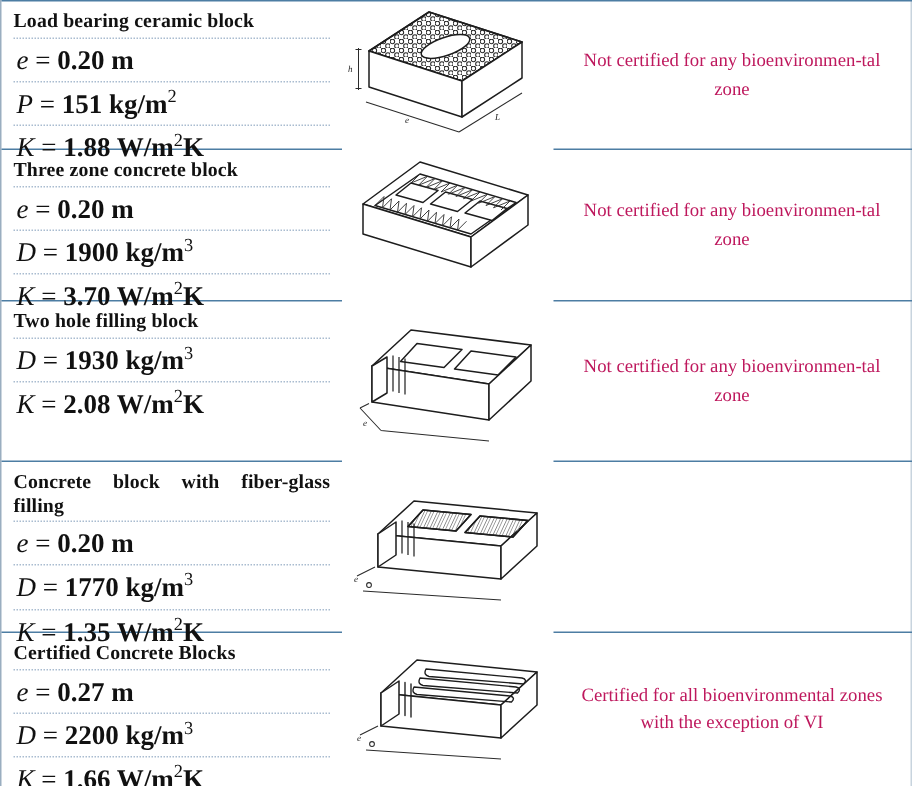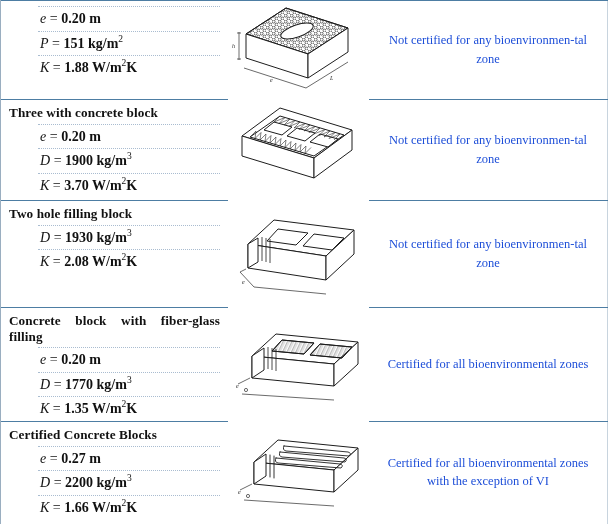--- a/index.html
+++ b/index.html
@@ -68,64 +68,64 @@
   .cell-note {
     flex: 1 1 auto;
     box-sizing: border-box;
     padding: 6px 12px;
     display: flex;
     align-items: center;
     justify-content: center;
     text-align: center;
     font-size: 12.5px;
     line-height: 1.45;
-    color: #1d4ed8;
+    color: #be185d;
     position: relative;
     z-index: 2;
   }
 
   .title {
     font-weight: bold;
     font-size: 13.2px;
     line-height: 1.18;
     text-align: justify;
     text-align-last: left;
     padding-bottom: 3px;
     letter-spacing: .1px;
   }
   .title.justified {
     text-align: justify;
   }
   .prop {
-    font-size: 14px;
+    font-size: 18px;
     line-height: 1.18;
     padding: 4px 0 3px 2px;
     border-top: 1px dotted #a9bcd0;
     white-space: nowrap;
-    margin-left: 29px;
   }
   .prop .sym {
     font-style: italic;
     font-family: "Liberation Serif", "DejaVu Serif", serif;
   }
   .prop b { font-weight: bold; }
   sup { font-size: 0.68em; vertical-align: super; line-height: 0; }
 
   
   svg.fig { display: block; }
 </style>
 </head>
 <body>
 
 <div id="table">
 
   <div class="row" style="height:99px">
     <div class="rule full" style="top:0px"></div>
 
     <div class="cell-spec">
+      <div class="title">Load bearing ceramic block</div>
       <div class="prop">
         <span class="sym">e</span>
         <span>=</span>
         <b>0.20 m</b>
       </div>
       <div class="prop">
         <span class="sym">P</span>
         <span>=</span>
         <b>151 kg/m</b><sup>2</sup>
       </div>
@@ -172,21 +172,21 @@
     </div>
 
     <div class="cell-note">Not certified for any bioenvironmen-tal zone</div>
   </div>
 
   <div class="row" style="height:101px">
     <div class="rule split-left" style="top:0px"></div>
     <div class="rule split-right" style="top:0px"></div>
 
     <div class="cell-spec">
-      <div class="title">Three with concrete block</div>
+      <div class="title">Three zone concrete block</div>
       <div class="prop">
         <span class="sym">e</span>
         <span>=</span>
         <b>0.20 m</b>
       </div>
       <div class="prop">
         <span class="sym">D</span>
         <span>=</span>
         <b>1900 kg/m</b><sup>3</sup>
       </div>
@@ -316,21 +316,20 @@
         <g stroke="#2b2b2b" stroke-width="0.7" fill="none">
           <path d="M8,72 L20,66 M12,82 L104,88"></path>
           <circle cx="16" cy="78" r="1.6"></circle>
         </g>
         <g font-family="Liberation Serif, serif" font-style="italic" font-size="6" fill="#1f1f1f">
           <text x="6" y="76">e</text>
         </g>
       </svg>
     </div>
 
-    <div class="cell-note">Certified for all bioenvironmental zones</div>
   </div>
 
   <div class="row" style="height:102px">
     <div class="rule split-left" style="top:0px"></div>
     <div class="rule split-right" style="top:0px"></div>
 
     <div class="cell-spec">
       <div class="title">Certified Concrete Blocks</div>
       <div class="prop">
         <span class="sym">e</span>

